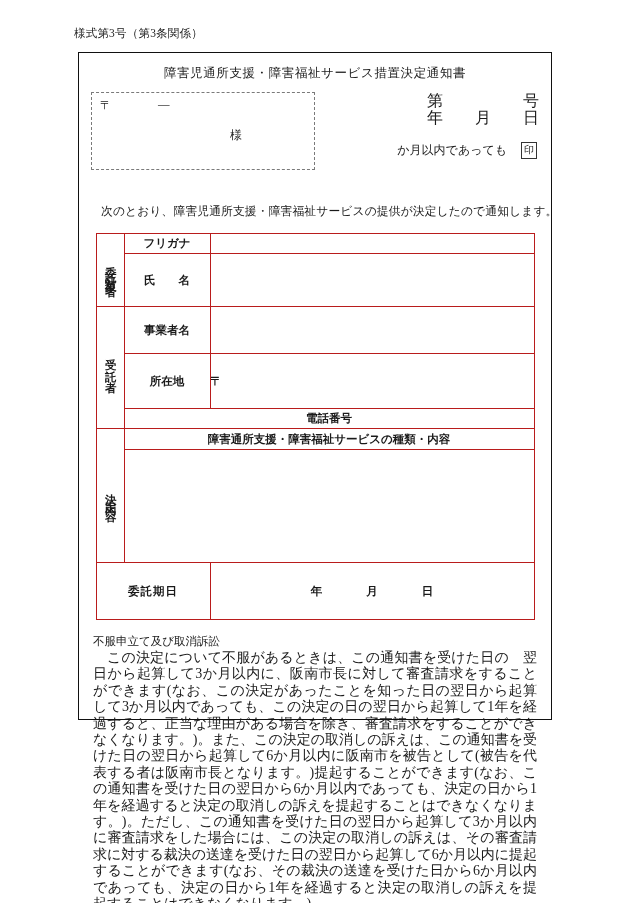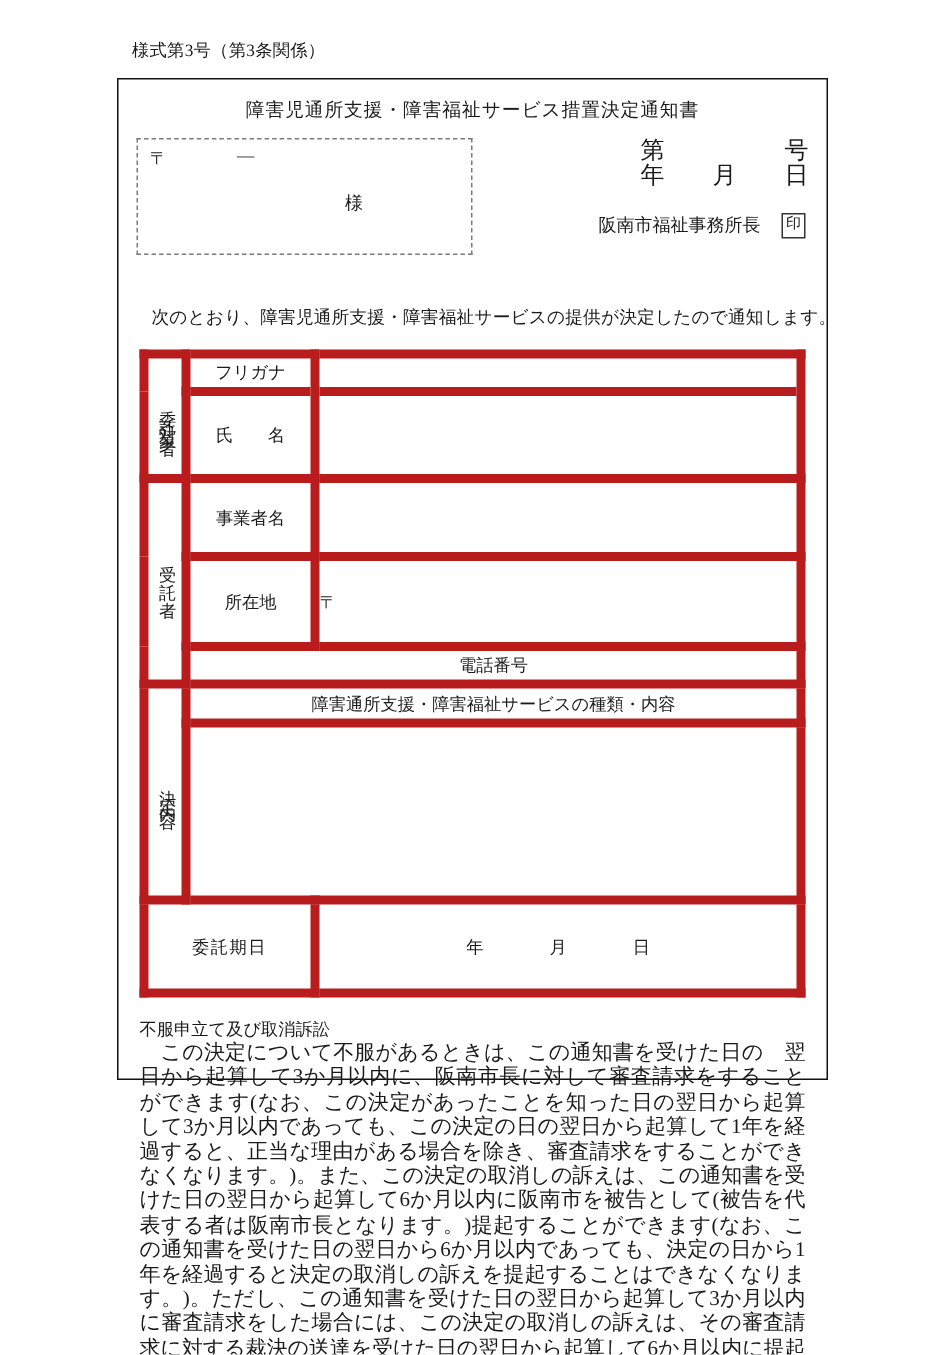--- a/index.html
+++ b/index.html
@@ -12,21 +12,21 @@
     height: 903px;
     position: relative;
     font-family: "Liberation Serif", "DejaVu Serif", serif;
     color: #1a1a1a;
     -webkit-font-smoothing: antialiased;
   }
 
   
   .form-no {
     position: absolute;
-    left: 88px;
+    left: 74px;
     top: 26px;
     font-size: 11.5px;
     letter-spacing: 0.2px;
     white-space: nowrap;
   }
 
   
   .frame {
     position: absolute;
     left: 78px;
@@ -122,24 +122,25 @@
   }
 
   
   table.main {
     border-collapse: collapse;
     width: 438px;
     margin: 13px auto 0 auto;
     table-layout: fixed;
   }
   table.main td {
-    border: 6px solid #b91c1c;
+    border: 1px solid #b91c1c;
     font-size: 11.5px;
     padding: 0;
     vertical-align: middle;
+    font-weight: bold;
   }
   .v-label {
     width: 28px;
     text-align: center;
     vertical-align: middle;
   }
   .v-text {
     writing-mode: vertical-rl;
     text-orientation: upright;
     display: inline-block;
@@ -237,21 +238,21 @@
     <div class="addr-box">
       <span class="addr-postal">〒</span>
       <span class="addr-dash">―</span>
       <span class="addr-sama">様</span>
     </div>
 
     <div class="meta-right">
       <div class="meta-line">第　　　　　号</div>
       <div class="meta-line">年　　月　　日</div>
       <div class="issuer-row">
-        <span class="issuer-name">阪南市福祉事務所長</span>
+        <span class="issuer-name">か月以内であっても</span>
         <span class="seal-box">印</span>
       </div>
     </div>
 
   </div>
 
   <div class="lead">次のとおり、障害児通所支援・障害福祉サービスの提供が決定したので通知します。</div>
 
   <table class="main">
     <colgroup>

